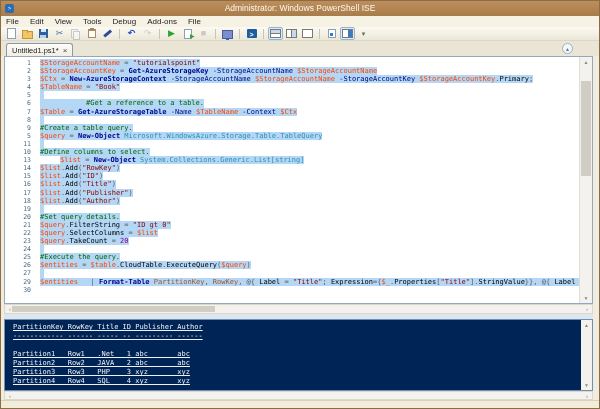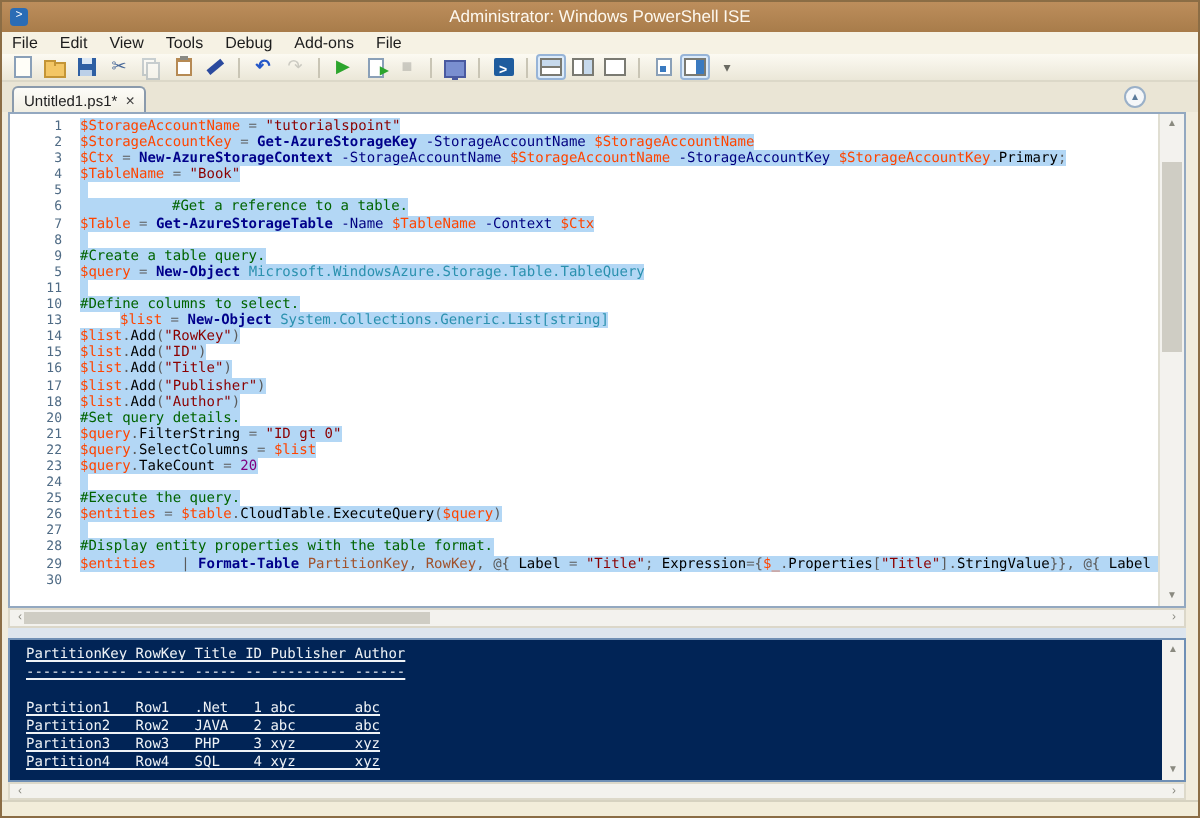--- a/index.html
+++ b/index.html
@@ -203,29 +203,29 @@
       <div class="crow"><span class="ln">9</span><span class="ctext sel" style="background: rgb(179, 215, 245);"><span style="color: rgb(0, 100, 0);">#Create a table query.</span></span></div>
       <div class="crow"><span class="ln">5</span><span class="ctext sel" style="background: rgb(179, 215, 245);"><span style="color: rgb(255, 69, 0);">$query </span><span style="color: rgb(90, 90, 90);">= </span><span style="color: rgb(0, 0, 139); font-weight: bold;">New-Object </span><span style="color: rgb(43, 145, 175);">Microsoft.WindowsAzure.Storage.Table.TableQuery</span></span></div>
       <div class="crow"><span class="ln">11</span><span class="ctext sel" style="background: rgb(179, 215, 245);">&nbsp;</span></div>
       <div class="crow"><span class="ln">10</span><span class="ctext sel" style="background: rgb(179, 215, 245);"><span style="color: rgb(0, 100, 0);">#Define columns to select.</span></span></div>
       <div class="crow"><span class="ln">13</span><span class="ctext sel" style="background: rgb(179, 215, 245); margin-left: 20px;"><span style="color: rgb(255, 69, 0);">$list </span><span style="color: rgb(90, 90, 90);">= </span><span style="color: rgb(0, 0, 139); font-weight: bold;">New-Object </span><span style="color: rgb(43, 145, 175);">System.Collections.Generic.List[string]</span></span></div>
       <div class="crow"><span class="ln">14</span><span class="ctext sel" style="background: rgb(179, 215, 245);"><span style="color: rgb(255, 69, 0);">$list</span><span style="color: rgb(90, 90, 90);">.</span><span style="color: rgb(0, 0, 0);">Add</span><span style="color: rgb(90, 90, 90);">(</span><span style="color: rgb(139, 0, 0);">"RowKey"</span><span style="color: rgb(90, 90, 90);">)</span></span></div>
       <div class="crow"><span class="ln">15</span><span class="ctext sel" style="background: rgb(179, 215, 245);"><span style="color: rgb(255, 69, 0);">$list</span><span style="color: rgb(90, 90, 90);">.</span><span style="color: rgb(0, 0, 0);">Add</span><span style="color: rgb(90, 90, 90);">(</span><span style="color: rgb(139, 0, 0);">"ID"</span><span style="color: rgb(90, 90, 90);">)</span></span></div>
       <div class="crow"><span class="ln">16</span><span class="ctext sel" style="background: rgb(179, 215, 245);"><span style="color: rgb(255, 69, 0);">$list</span><span style="color: rgb(90, 90, 90);">.</span><span style="color: rgb(0, 0, 0);">Add</span><span style="color: rgb(90, 90, 90);">(</span><span style="color: rgb(139, 0, 0);">"Title"</span><span style="color: rgb(90, 90, 90);">)</span></span></div>
       <div class="crow"><span class="ln">17</span><span class="ctext sel" style="background: rgb(179, 215, 245);"><span style="color: rgb(255, 69, 0);">$list</span><span style="color: rgb(90, 90, 90);">.</span><span style="color: rgb(0, 0, 0);">Add</span><span style="color: rgb(90, 90, 90);">(</span><span style="color: rgb(139, 0, 0);">"Publisher"</span><span style="color: rgb(90, 90, 90);">)</span></span></div>
       <div class="crow"><span class="ln">18</span><span class="ctext sel" style="background: rgb(179, 215, 245);"><span style="color: rgb(255, 69, 0);">$list</span><span style="color: rgb(90, 90, 90);">.</span><span style="color: rgb(0, 0, 0);">Add</span><span style="color: rgb(90, 90, 90);">(</span><span style="color: rgb(139, 0, 0);">"Author"</span><span style="color: rgb(90, 90, 90);">)</span></span></div>
+      <div class="crow"><span class="ln">19</span><span class="ctext sel" style="background: rgb(179, 215, 245);">&nbsp;</span></div>
       <div class="crow"><span class="ln">20</span><span class="ctext sel" style="background: rgb(179, 215, 245);"><span style="color: rgb(0, 100, 0);">#Set query details.</span></span></div>
       <div class="crow"><span class="ln">21</span><span class="ctext sel" style="background: rgb(179, 215, 245);"><span style="color: rgb(255, 69, 0);">$query</span><span style="color: rgb(90, 90, 90);">.</span><span style="color: rgb(0, 0, 0);">FilterString </span><span style="color: rgb(90, 90, 90);">= </span><span style="color: rgb(139, 0, 0);">"ID gt 0"</span></span></div>
       <div class="crow"><span class="ln">22</span><span class="ctext sel" style="background: rgb(179, 215, 245);"><span style="color: rgb(255, 69, 0);">$query</span><span style="color: rgb(90, 90, 90);">.</span><span style="color: rgb(0, 0, 0);">SelectColumns </span><span style="color: rgb(90, 90, 90);">= </span><span style="color: rgb(255, 69, 0);">$list</span></span></div>
       <div class="crow"><span class="ln">23</span><span class="ctext sel" style="background: rgb(179, 215, 245);"><span style="color: rgb(255, 69, 0);">$query</span><span style="color: rgb(90, 90, 90);">.</span><span style="color: rgb(0, 0, 0);">TakeCount </span><span style="color: rgb(90, 90, 90);">= </span><span style="color: rgb(128, 0, 128);">20</span></span></div>
       <div class="crow"><span class="ln">24</span><span class="ctext sel" style="background: rgb(179, 215, 245);">&nbsp;</span></div>
       <div class="crow"><span class="ln">25</span><span class="ctext sel" style="background: rgb(179, 215, 245);"><span style="color: rgb(0, 100, 0);">#Execute the query.</span></span></div>
       <div class="crow"><span class="ln">26</span><span class="ctext sel" style="background: rgb(179, 215, 245);"><span style="color: rgb(255, 69, 0);">$entities </span><span style="color: rgb(90, 90, 90);">= </span><span style="color: rgb(255, 69, 0);">$table</span><span style="color: rgb(90, 90, 90);">.</span><span style="color: rgb(0, 0, 0);">CloudTable</span><span style="color: rgb(90, 90, 90);">.</span><span style="color: rgb(0, 0, 0);">ExecuteQuery</span><span style="color: rgb(90, 90, 90);">(</span><span style="color: rgb(255, 69, 0);">$query</span><span style="color: rgb(90, 90, 90);">)</span></span></div>
       <div class="crow"><span class="ln">27</span><span class="ctext sel" style="background: rgb(179, 215, 245);">&nbsp;</span></div>
-      <div class="crow"><span class="ln">28</span><span class="ctext sel" style="background: rgb(179, 215, 245);"><span style="color: rgb(0, 100, 0);">#Display entity properties with the table format.</span></span></div>
       <div class="crow"><span class="ln">29</span><span class="ctext sel" style="background: rgb(179, 215, 245);"><span style="color: rgb(255, 69, 0);">$entities</span><span style="color: rgb(90, 90, 90);">   | </span><span style="color: rgb(0, 0, 139); font-weight: bold;">Format-Table </span><span style="color: rgb(160, 82, 45);">PartitionKey</span><span style="color: rgb(90, 90, 90);">, </span><span style="color: rgb(160, 82, 45);">RowKey</span><span style="color: rgb(90, 90, 90);">, </span><span style="color: rgb(90, 90, 90);">@{ </span><span style="color: rgb(0, 0, 0);">Label </span><span style="color: rgb(90, 90, 90);">= </span><span style="color: rgb(139, 0, 0);">"Title"</span><span style="color: rgb(90, 90, 90);">; </span><span style="color: rgb(0, 0, 0);">Expression</span><span style="color: rgb(90, 90, 90);">={</span><span style="color: rgb(255, 69, 0);">$_</span><span style="color: rgb(90, 90, 90);">.</span><span style="color: rgb(0, 0, 0);">Properties</span><span style="color: rgb(90, 90, 90);">[</span><span style="color: rgb(139, 0, 0);">"Title"</span><span style="color: rgb(90, 90, 90);">]</span><span style="color: rgb(90, 90, 90);">.</span><span style="color: rgb(0, 0, 0);">StringValue</span><span style="color: rgb(90, 90, 90);">}}</span><span style="color: rgb(90, 90, 90);">, </span><span style="color: rgb(90, 90, 90);">@{ </span><span style="color: rgb(0, 0, 0);">Label </span><span style="color: rgb(90, 90, 90);">= </span></span></div>
       <div class="crow"><span class="ln">30</span><span class="ctext"></span></div>
     </div>
   <div class="vscroll">
     <div class="sarrow">▲</div>
     <div class="vthumb"></div>
     <div class="sarrow bottom">▼</div>
   </div>
 </div>
 

